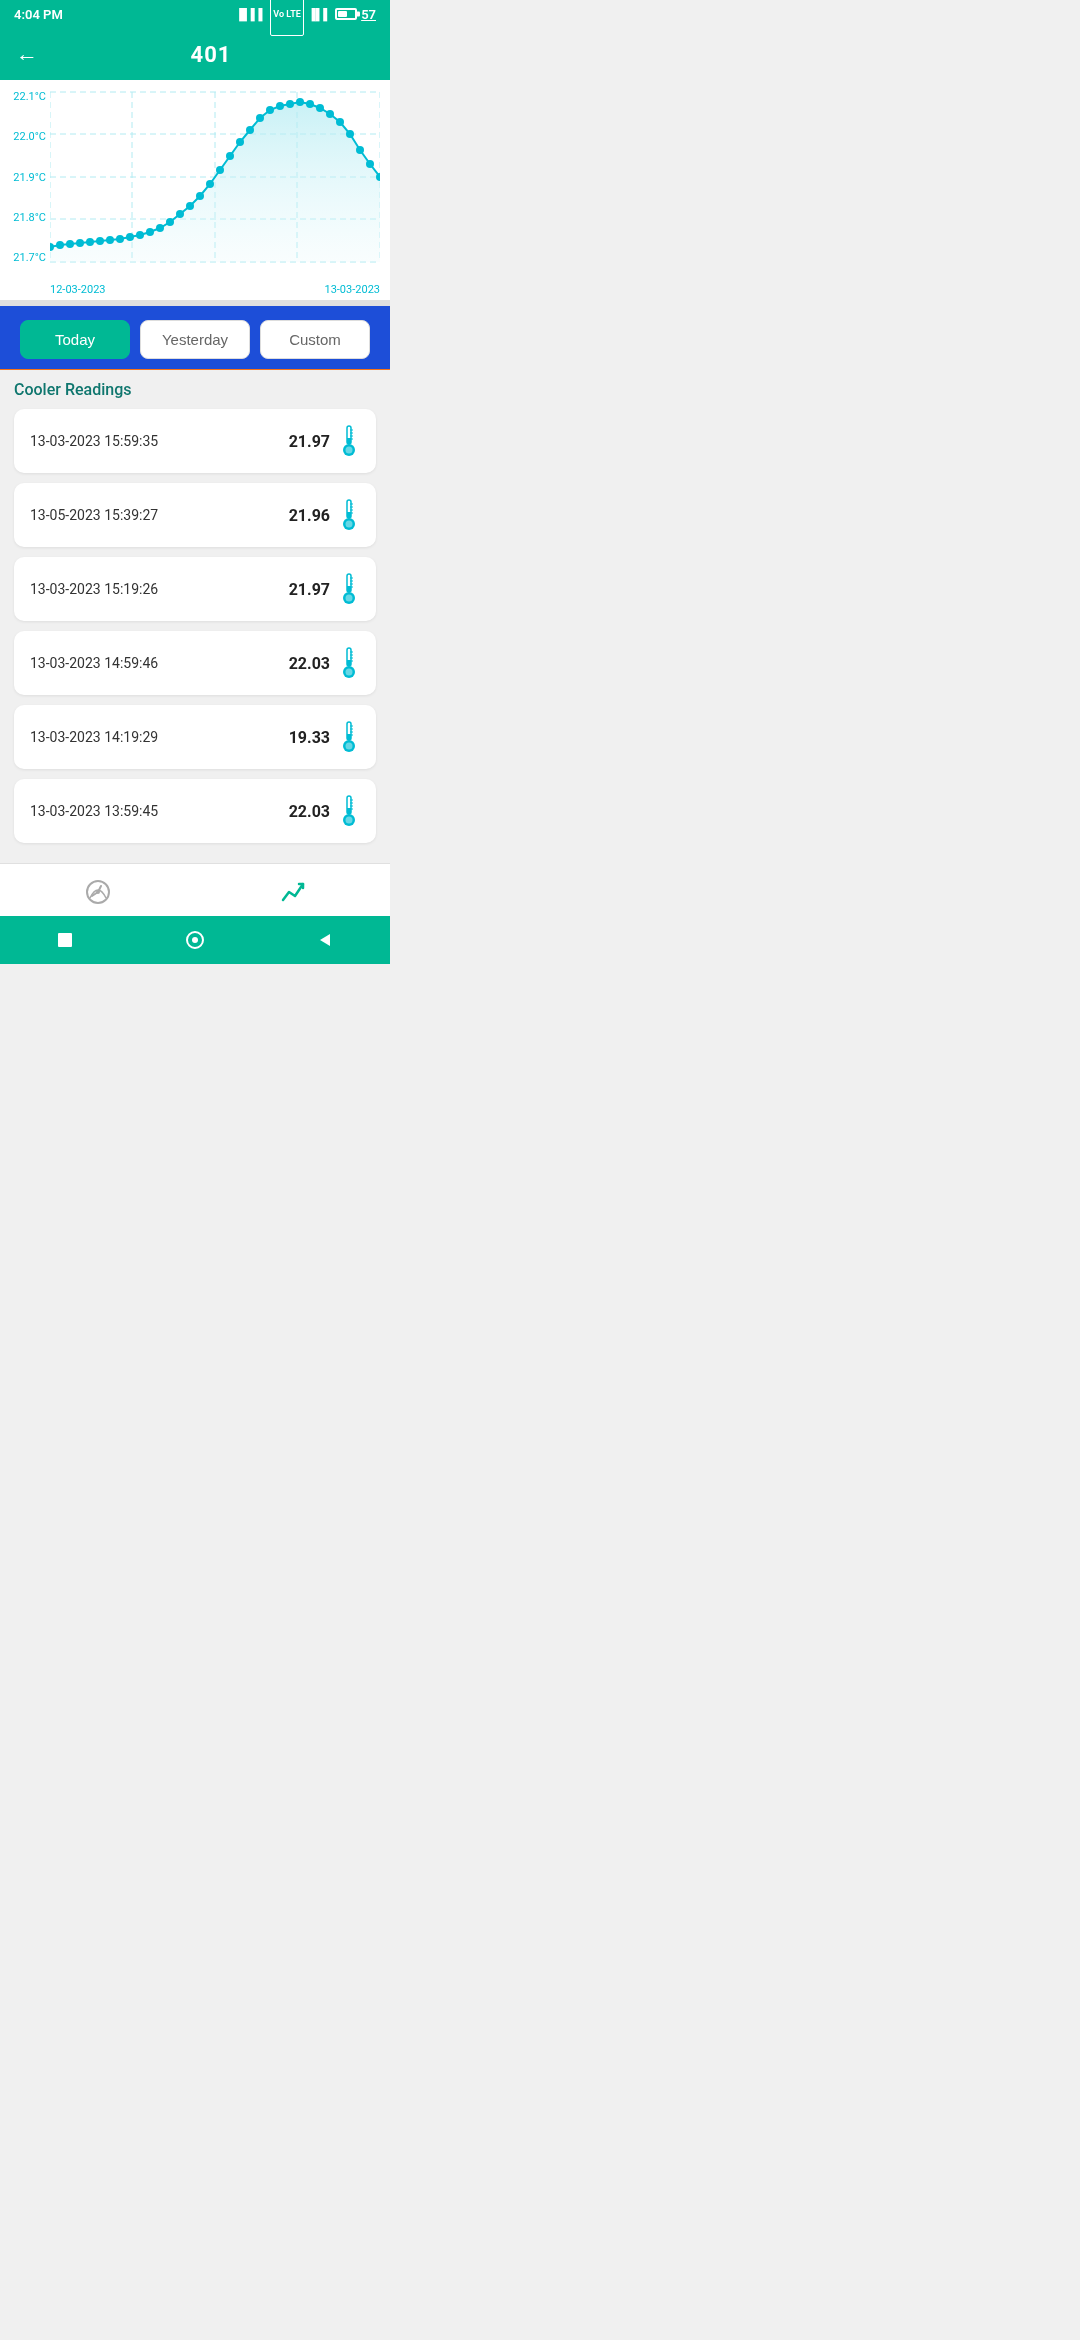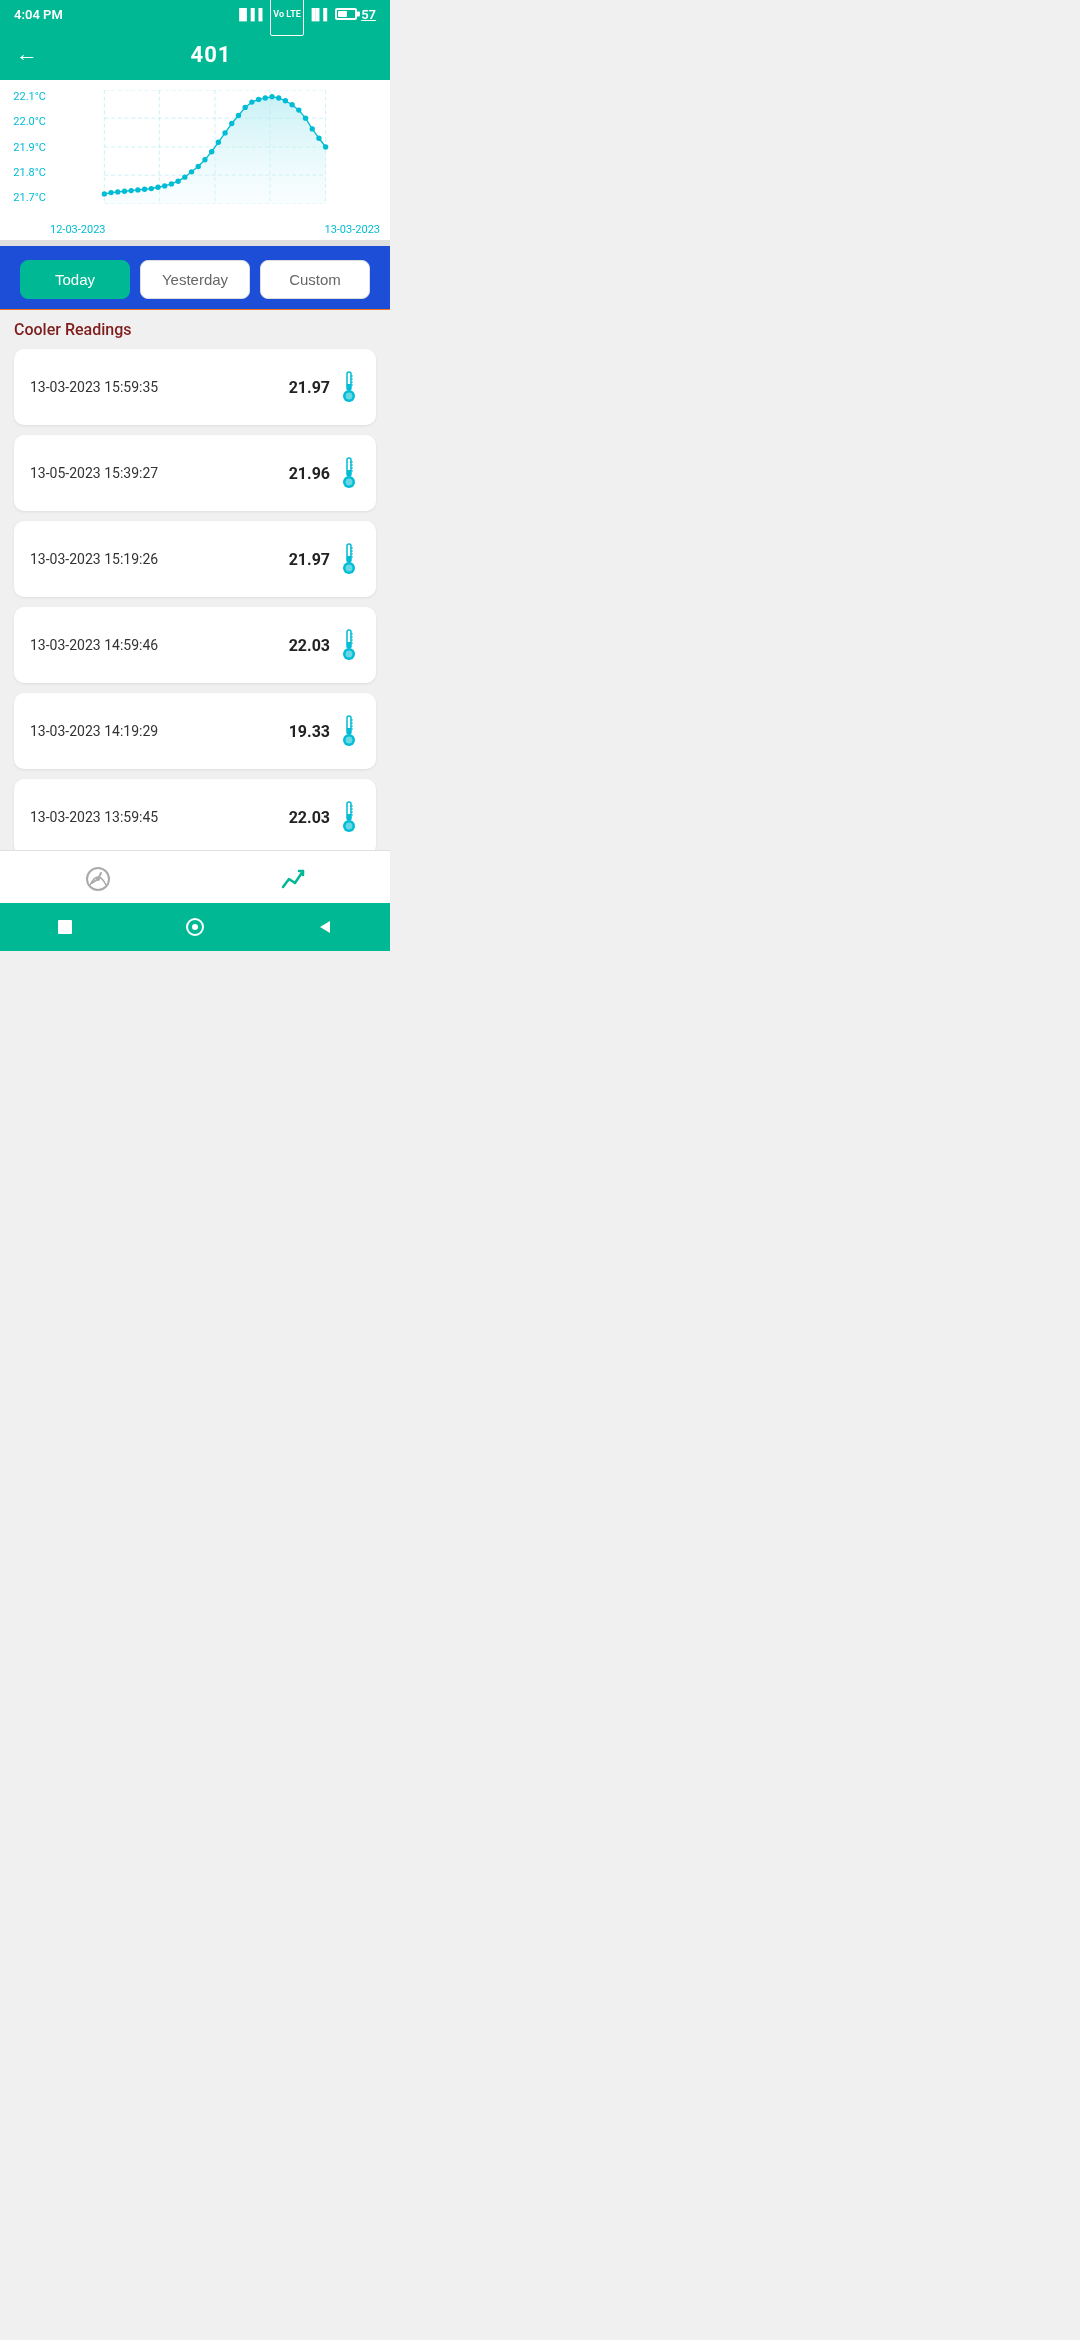--- a/index.html
+++ b/index.html
@@ -79,21 +79,21 @@
       text-align: center;
       font-size: 22px;
       font-weight: bold;
       letter-spacing: 1px;
     }
 
     
     .chart-container {
       background: white;
       width: 100%;
-      height: 160px;
+      height: 220px;
       position: relative;
       overflow: hidden;
     }
     .y-axis-labels {
       position: absolute;
       left: 0;
       top: 10px;
       bottom: 36px;
       width: 50px;
       display: flex;
@@ -147,28 +147,28 @@
       border-color: #00b894;
     }
 
     
     .readings-section {
       padding: 10px 14px;
       background: #f0f0f0;
     }
     .readings-title {
       font-size: 16px;
-      color: #7f1d1d;
+      color: #0f766e;
       font-weight: 500;
       margin-bottom: 10px;
     }
     .reading-card {
       background: white;
       border-radius: 10px;
-      padding: 20px 16px;
+      padding: 14px 16px;
       margin-bottom: 10px;
       display: flex;
       align-items: center;
       justify-content: space-between;
       box-shadow: 0 1px 3px rgba(0,0,0,0.08);
     }
     .reading-datetime {
       font-size: 14px;
       color: #333;
     }

